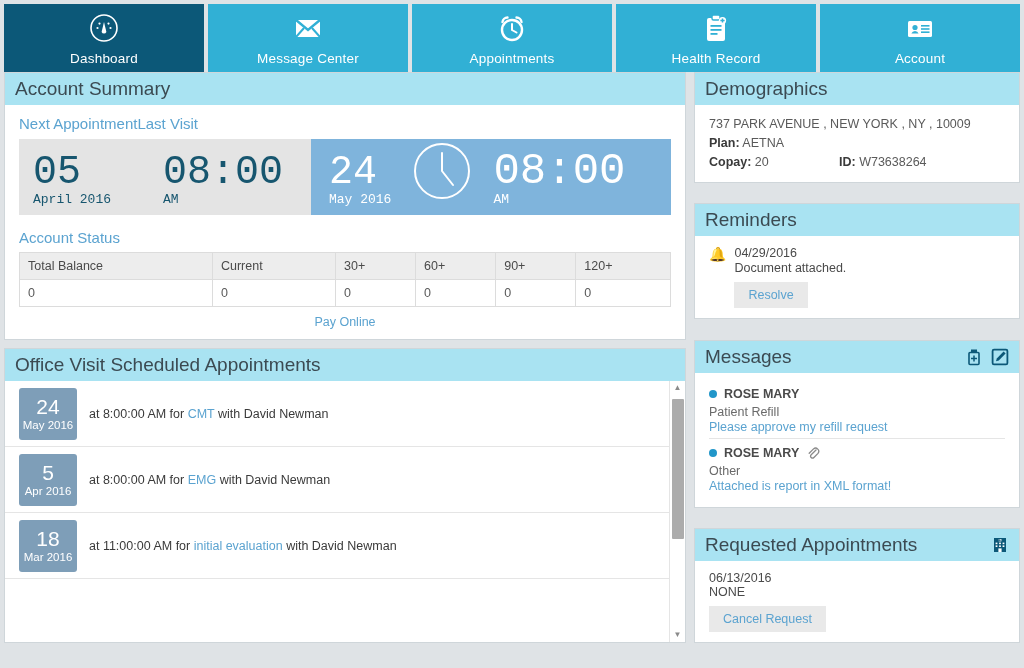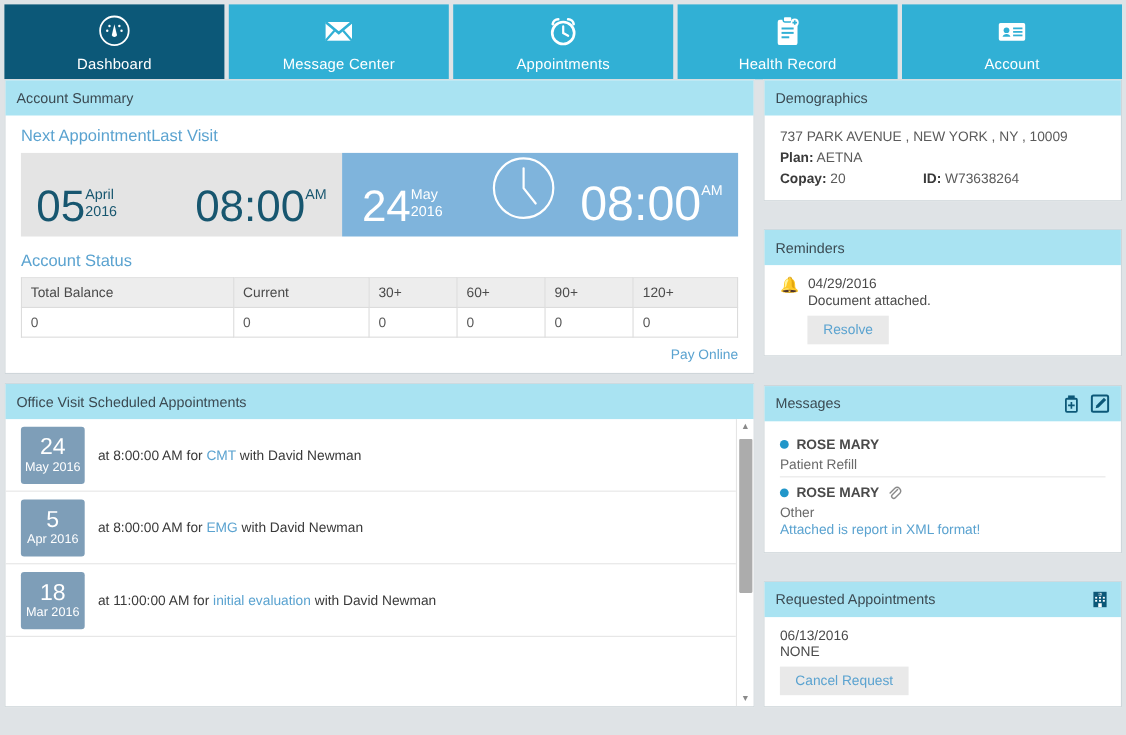--- a/index.html
+++ b/index.html
@@ -47,21 +47,21 @@
 
   .panel { background: #ffffff; border: 1px solid #cfd6da; display: flex; flex-direction: column; }
   .panel-head {
     background: #A9E3F2;
     height: 32px;
     display: flex;
     align-items: center;
     justify-content: space-between;
     padding: 0 10px;
     color: #3b4a52;
-    font-size: 13px;
+    font-size: 19px;
   }
   .panel-head .head-icons { display: flex; gap: 8px; align-items: center; }
   .panel-body { padding: 10px 14px; }
 
   
   .sub-label { color: #5BA3D0; font-size: 15px; margin-bottom: 7px; }
   .visit-row { display: flex; height: 76px; margin-bottom: 4px; }
 
   .box-last {
     width: 292px;
@@ -77,40 +77,40 @@
     background: #7FB4DC;
     color: #ffffff;
     display: flex;
     align-items: flex-end;
     padding: 0 14px 8px 18px;
     gap: 20px;
     position: relative;
   }
   .dt-big { font-size: 40px; line-height: 38px; font-weight: 300; }
   .dt-small { font-size: 13px; }
-  .dt-unit { display: flex; flex-direction: row; }
+  .dt-unit { display: flex; flex-direction: column; font-family: Liberation Mono, monospace; }
   .clock-wrap { align-self: center; padding-bottom: 4px; }
 
   .status-label { color: #5BA3D0; font-size: 15px; margin: 14px 0 6px 0; }
   table.status { width: 100%; border-collapse: collapse; font-size: 12.5px; }
   table.status th {
     background: #EDEDED;
     text-align: left;
     font-weight: normal;
     color: #4a4a4a;
     padding: 6px 8px;
     border: 1px solid #DCDCDC;
   }
   table.status td {
     padding: 6px 8px;
     border: 1px solid #DCDCDC;
     color: #5a5a5a;
   }
   .pay-online {
-    text-align: right;
+    text-align: center;
     color: #5BA3D0;
     font-size: 12.5px;
     margin-top: 8px;
     cursor: pointer;
   }
 
   
   .appt-panel { flex: 1; min-height: 0; }
   .appt-scroll {
     flex: 1;
@@ -457,20 +457,21 @@
         </span>
       </div>
       <div class="panel-body">
 
         <div class="msg-item">
           <div class="msg-from">
             <span class="dot"></span>
             <span>ROSE MARY</span>
           </div>
           <div class="msg-sub">Patient Refill</div>
+          <div class="msg-body">Please approve my refill request</div>
         </div>
 
         <div class="msg-item">
           <div class="msg-from">
             <span class="dot"></span>
             <span>ROSE MARY</span>
             <span>
               <svg width="14" height="14" viewBox="0 0 14 14">
                 <path d="M10 4 L5.2 8.8 a1.9 1.9 0 0 0 2.7 2.7 L12 7.4 a3.2 3.2 0 0 0 -4.5 -4.5 L3.2 7.2" fill="none" stroke="#8a8a8a" stroke-width="1.3" stroke-linecap="round"></path>
               </svg>

